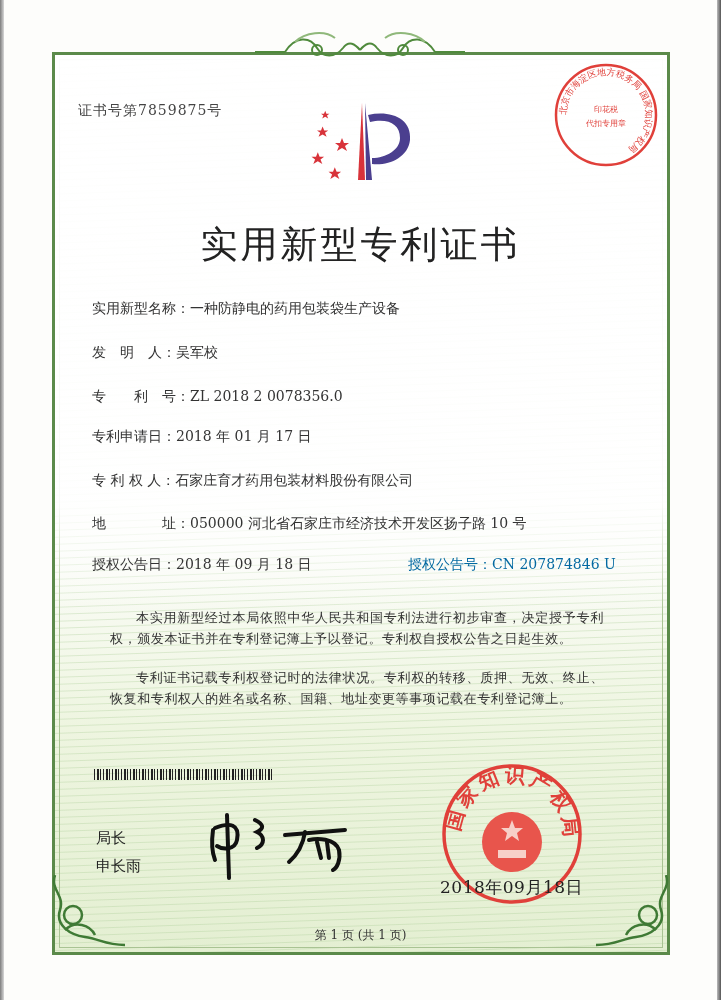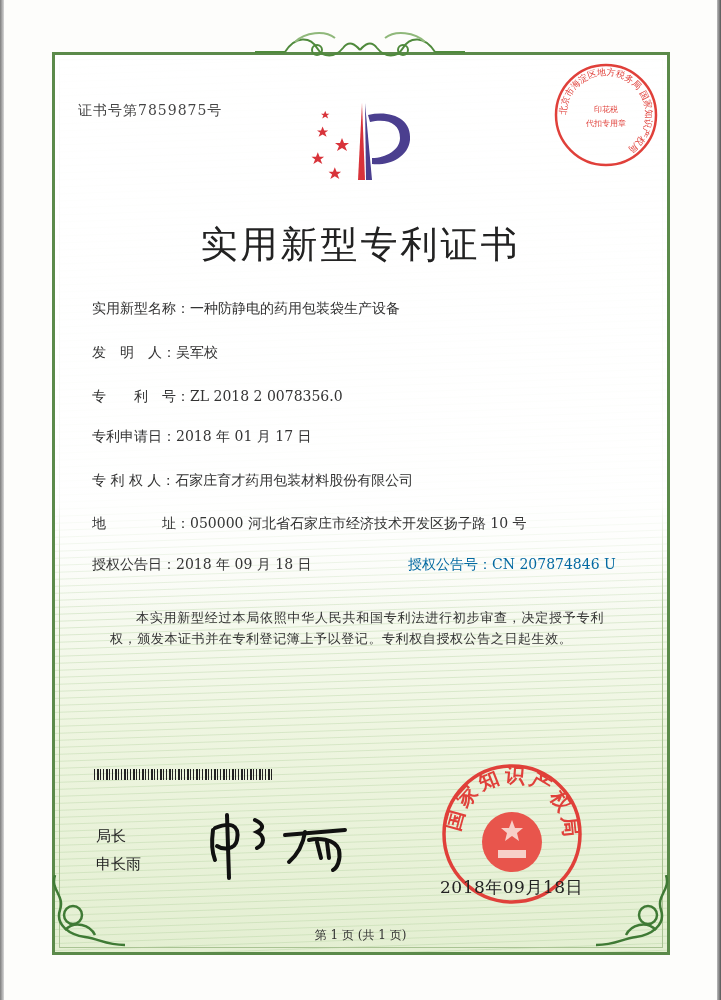--- a/index.html
+++ b/index.html
@@ -53,21 +53,21 @@
     .f-grantdate { top: 556px; }
     .f-pubno { position: absolute; left: 408px; top: 556px; font-size: 14px; color: #0369a1; white-space: nowrap; }
 
     .para { position: absolute; left: 92px; width: 530px; font-size: 13px; line-height: 21px; color: #333; letter-spacing: 0.6px; text-align: justify; }
     .para p { margin: 18px; text-indent: 2em; }
     .p1 { top: 589px; }
 
     .barcode { position: absolute; left: 94px; top: 769px; width: 180px; height: 11px;
       background: repeating-linear-gradient(90deg, #222 0 1px, transparent 1px 3px, #222 3px 5px, transparent 5px 6px, #222 6px 7px, transparent 7px 9px); }
 
-    .sig-title { position: absolute; left: 96px; top: 824px; font-family: Liberation Mono, monospace; font-size: 15px; color: #222; line-height: 28px; }
+    .sig-title { position: absolute; left: 96px; top: 824px; font-family: Liberation Serif, serif; font-size: 15px; color: #222; line-height: 28px; }
     .signature { position: absolute; left: 205px; top: 810px; width: 150px; height: 70px; }
 
     .seal-big { position: absolute; left: 428px; top: 762px; width: 168px; height: 150px; }
     .seal-date { position: absolute; left: 440px; top: 876px; font-size: 17px; color: #222; letter-spacing: 0.5px; }
 
     .page-no { position: absolute; left: 0; right: 0; top: 927px; text-align: center; font-size: 12px; color: #333; }
   </style>
 </head>
 <body>
 
@@ -158,20 +158,21 @@
 </div>
 <div class="field f-grantdate">
   <span class="label">授权公告日：</span><span>2018 年 09 月 18 日</span>
 </div>
 <div class="f-pubno">
   <span>授权公告号：</span><span>CN 207874846 U</span>
 </div>
 
 <div class="para p1">
   <p>本实用新型经过本局依照中华人民共和国专利法进行初步审查，决定授予专利权，颁发本证书并在专利登记簿上予以登记。专利权自授权公告之日起生效。</p>
+  <p style="margin-top:6px">专利证书记载专利权登记时的法律状况。专利权的转移、质押、无效、终止、恢复和专利权人的姓名或名称、国籍、地址变更等事项记载在专利登记簿上。</p>
 </div>
 
 <div class="barcode"></div>
 
 <div class="sig-title">
   <div>局长</div>
   <div>申长雨</div>
 </div>
 
 <svg class="signature" viewBox="0 0 150 70">

